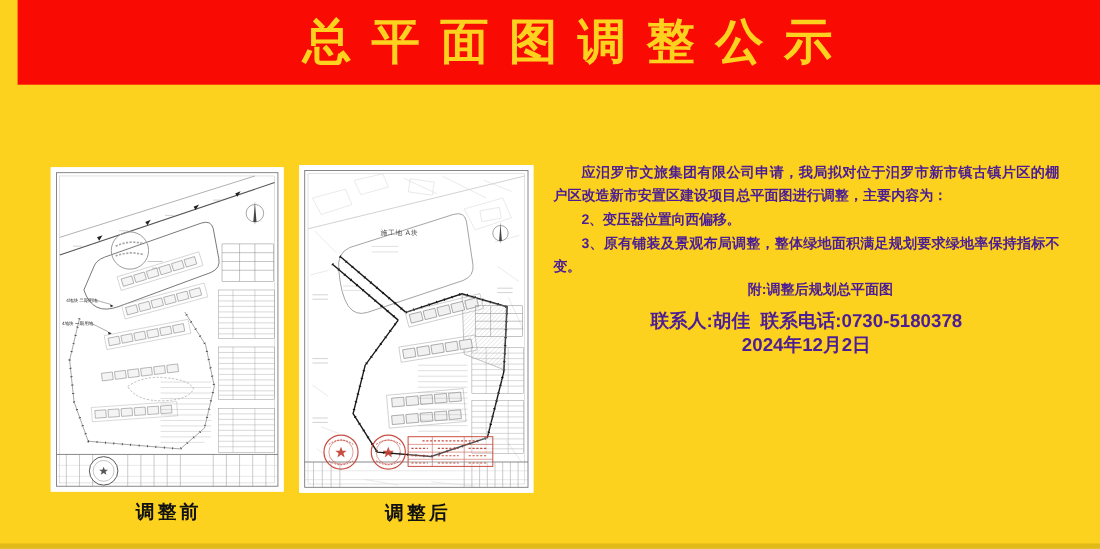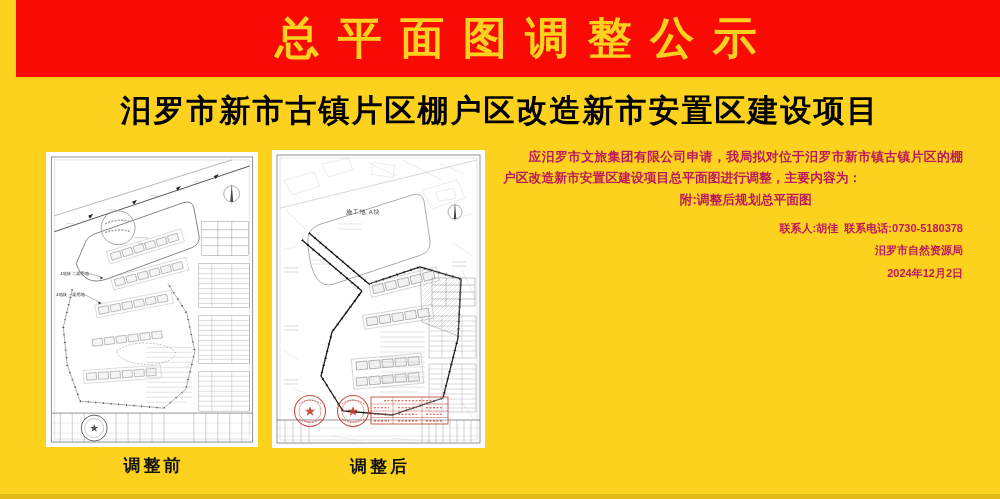--- a/index.html
+++ b/index.html
@@ -26,44 +26,43 @@
   
   .figure{position:absolute;}
   .figure svg{display:block;background:#fff;}
   .fig-before{left:46px;top:152px;width:212px;}
   .fig-after{left:272px;top:150px;width:213px;}
   .caption{
     margin-top:7px;text-align:center;font-size:17px;font-weight:900;
     color:#111;letter-spacing:3px;text-indent:3px;
   }
   
-  .notice{position:absolute;left:503px;top:146px;width:460px;color:#be185d;}
+  .notice{position:absolute;left:503px;top:146px;width:460px;color:#4c1d95;}
   .notice p{
     margin:0;font-size:12.8px;line-height:21.3px;font-weight:700;
     text-align:justify;text-indent:2em;
   }
   .notice p.p-item{letter-spacing:-0.3px;}
   .notice p.p-attach{text-align:center;}
-  .sign{margin-top:7px;text-align:right;font-weight:700;font-size:11px;line-height:22.5px;}
+  .sign{margin-top:7px;text-align:center;font-weight:700;font-size:17px;line-height:22.5px;}
   .sign .line{white-space:pre;}
   .bottom-shade{
     position:absolute;left:0;bottom:0;width:1000px;height:5px;
     background:rgba(90,60,0,0.16);
   }
 </style>
 </head>
 <body>
 
 <div class="page">
 
   <div class="banner">
     <h1>总平面图调整公示</h1>
   </div>
 
-  <div class="page-title">汨罗市新市古镇片区棚户区改造新市安置区建设项目</div>
 
   <div class="figure fig-before">
     <svg width="212" height="295" viewBox="0 0 212 296">
       <rect x="0" y="0" width="212" height="296" fill="#ffffff"></rect>
       <rect x="5" y="5" width="202" height="286" fill="none" stroke="#777" stroke-width="0.8"></rect>
       <rect x="8" y="8" width="196" height="280" fill="none" stroke="#bbb" stroke-width="0.4"></rect>
 
       <g>
         <line x1="8" y1="80" x2="204" y2="14" stroke="#555" stroke-width="1"></line>
         <line x1="8" y1="64" x2="186" y2="8" stroke="#888" stroke-width="0.6"></line>
@@ -260,22 +259,23 @@
           <path d="M99,254 h77 M99,261 h77 M99,267.5 h77 M121,247 v27 M150,247 v27" stroke-width="0.5"></path>
           <path stroke-width="1.1" stroke-dasharray="2 1.5" d="M112,250.7 h50 M102,257.7 h15 M126,257.7 h19 M154,257.7 h17 M102,264.3 h15 M126,264.3 h19 M154,264.3 h17 M102,270.9 h15 M126,270.9 h19 M154,270.9 h17"></path>
         </g>
       </g>
     </svg>
     <div class="caption">调整后</div>
   </div>
 
   <div class="notice">
     <p>应汨罗市文旅集团有限公司申请，我局拟对位于汨罗市新市镇古镇片区的棚户区改造新市安置区建设项目总平面图进行调整，主要内容为：</p>
+    <p class="p-item">2、变压器位置向西偏移。</p>
+    <p class="p-item">3、原有铺装及景观布局调整，整体绿地面积满足规划要求绿地率保持指标不变。</p>
     <p class="p-attach">附:调整后规划总平面图</p>
     <div class="sign">
       <div class="line">联系人:胡佳  联系电话:0730-5180378</div>
-      <div class="line">汨罗市自然资源局</div>
       <div class="line">2024年12月2日</div>
     </div>
   </div>
 
   <div class="bottom-shade"></div>
 </div>
 
 </body></html>

